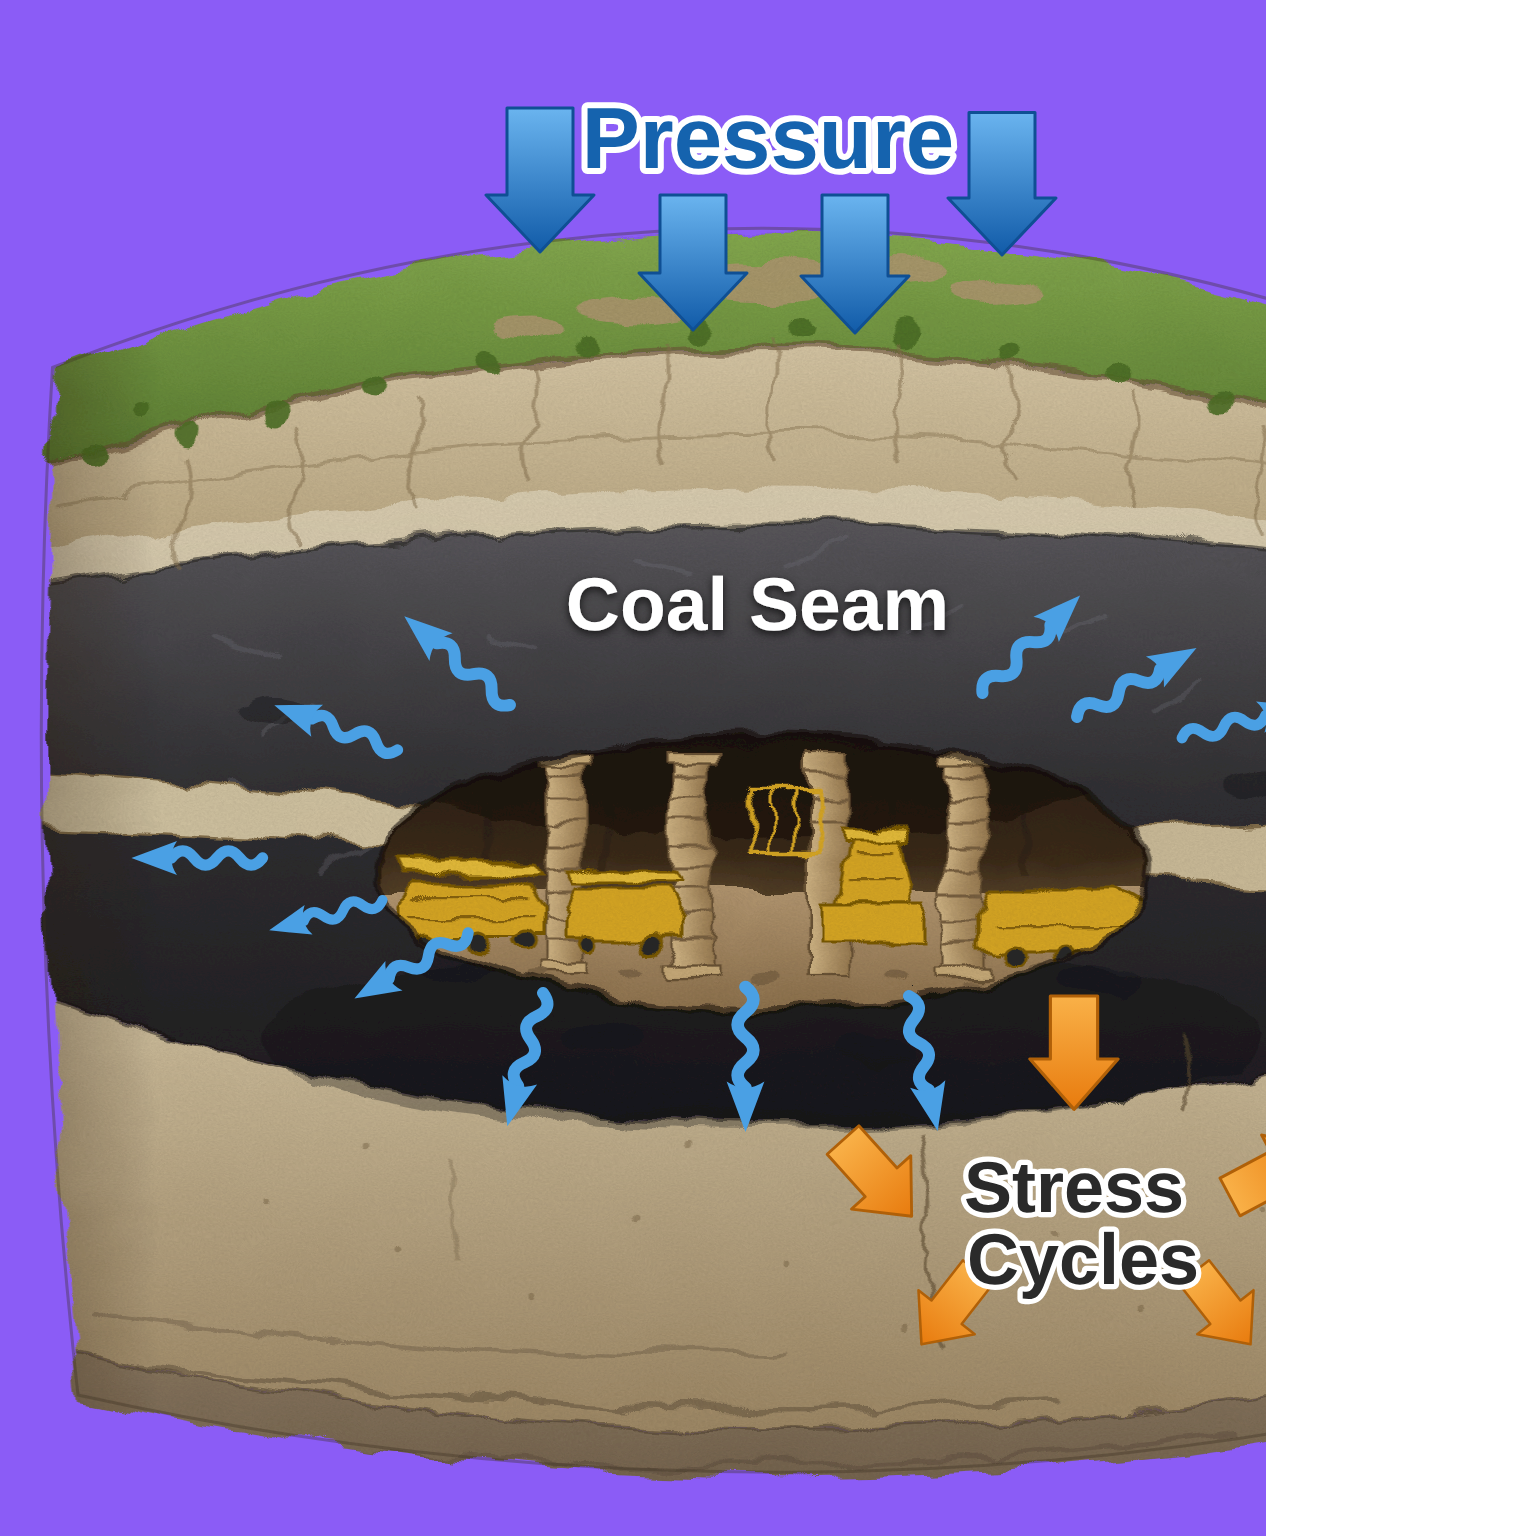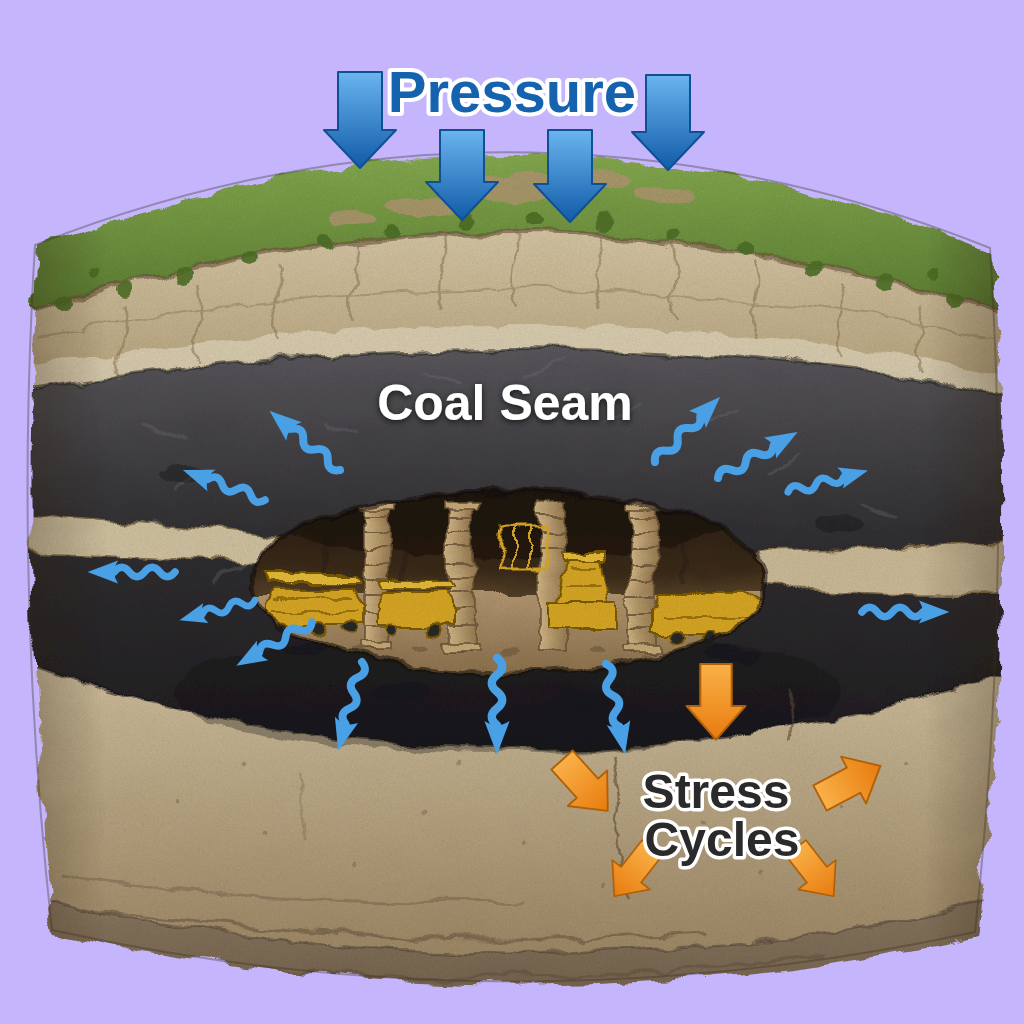--- a/index.html
+++ b/index.html
@@ -1,17 +1,17 @@
 <!DOCTYPE html>
 <html><head>
 <meta charset="utf-8">
 <style>
   html,body{margin:0;padding:0;background:#ffffff;}
   .stage{
-    position:relative;width:1024px;height:1024px;background:#c4b5fd;overflow:hidden;
+    position:relative;width:844px;height:1024px;background:#8b5cf6;overflow:hidden;
     font-family:"Liberation Sans",sans-serif;
   }
   .stage svg{position:absolute;left:0;top:0;}
   text{font-family:"Liberation Sans",sans-serif;}
   .lbl-pressure{font-size:58px;font-weight:bold;paint-order:stroke;stroke:#ffffff;stroke-width:8px;stroke-linejoin:round;}
   .lbl-coal{font-size:50px;font-weight:bold;}
   .lbl-stress{font-size:48px;font-weight:bold;paint-order:stroke;stroke:#ffffff;stroke-width:7px;stroke-linejoin:round;}
 </style>
 </head>
 <body>

